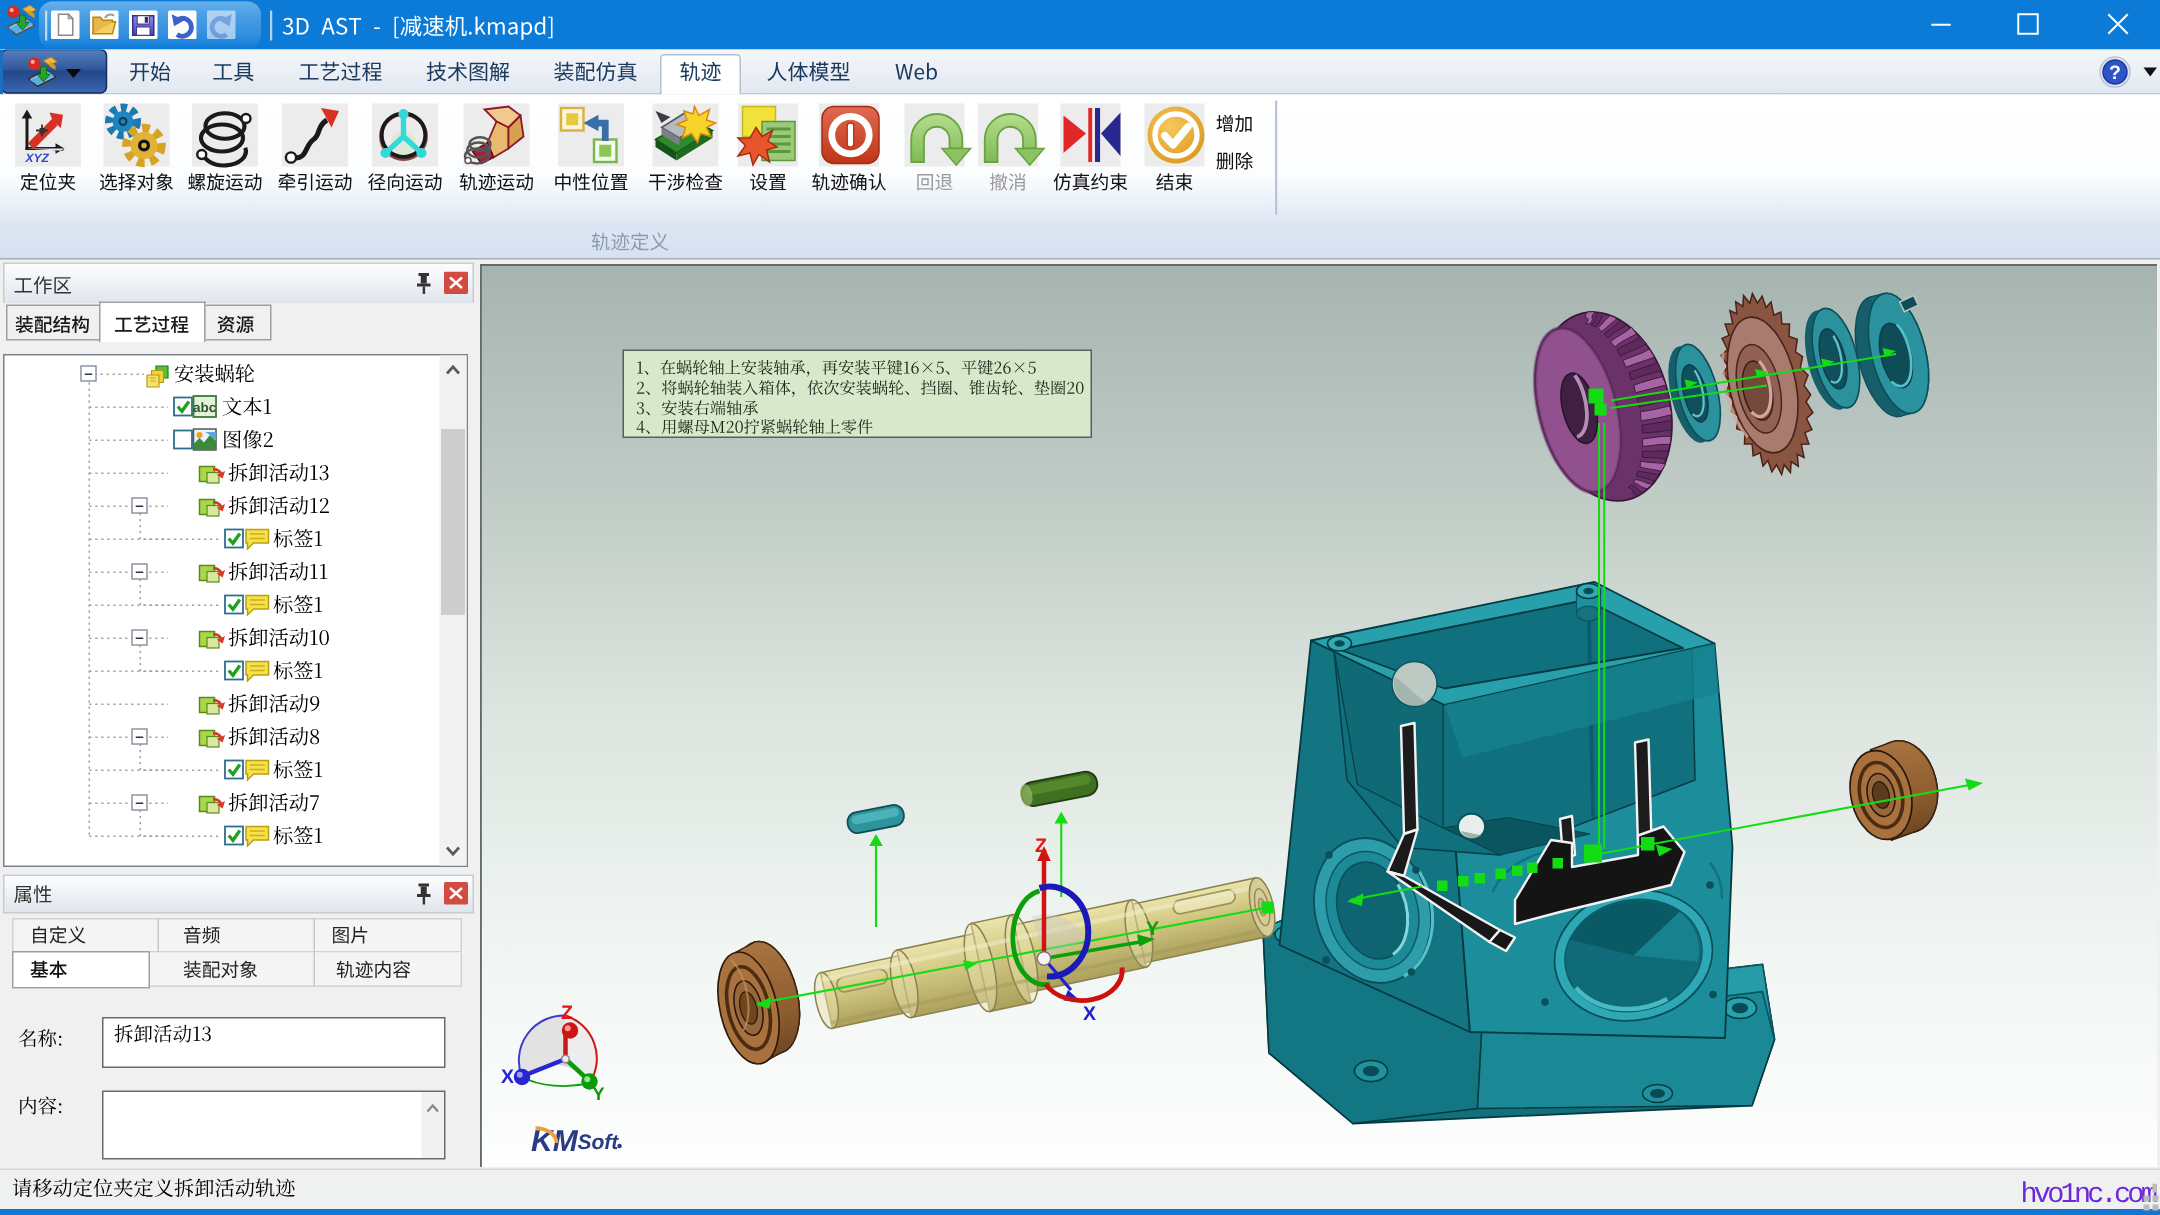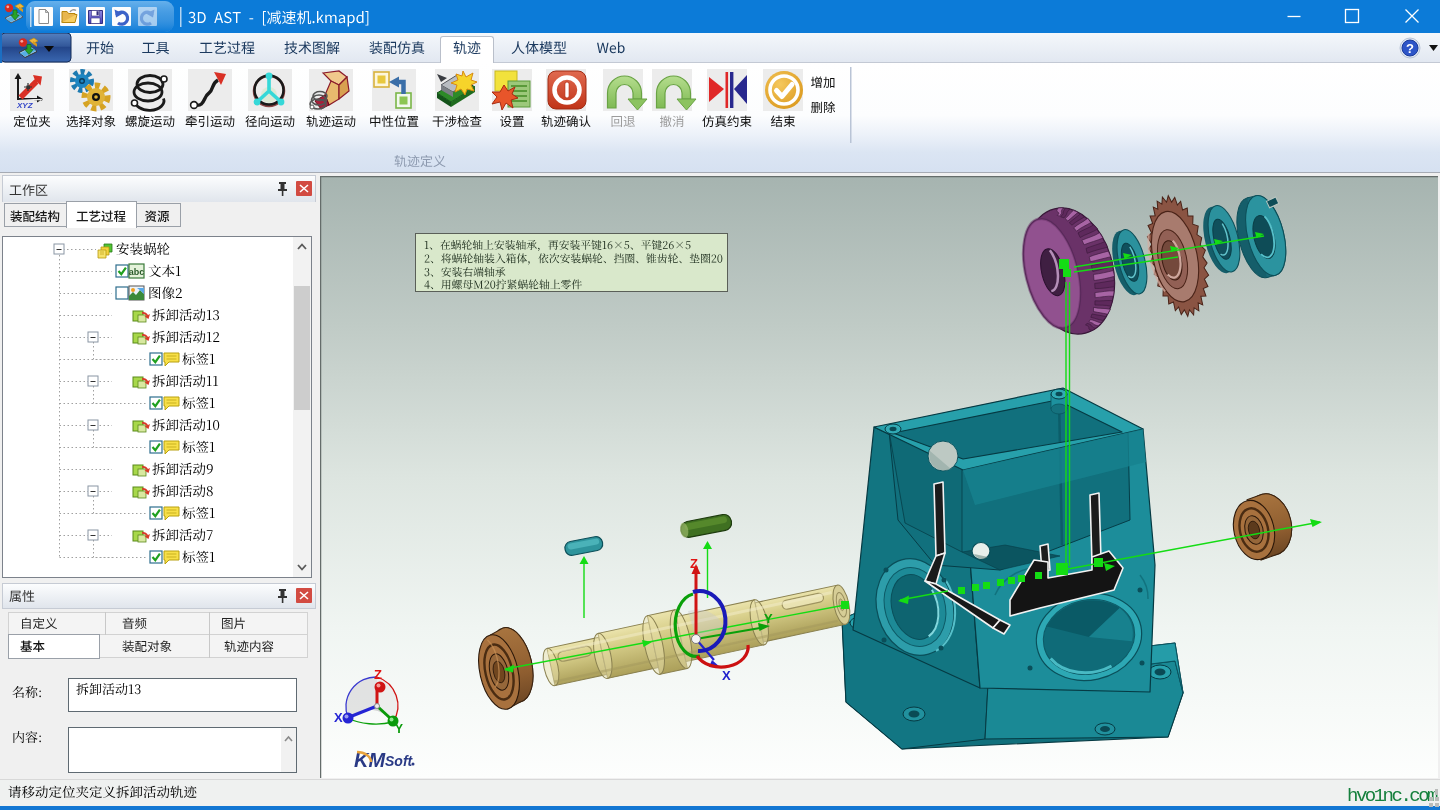--- a/index.html
+++ b/index.html
@@ -725,21 +725,21 @@
  <text x="354" y="767" font-size="20" fill="#2a3a85">KM</text>
  <path d="M357 752 a14 10 0 0 1 14 10" fill="none" stroke="#e8a33d" stroke-width="2.5"></path>
  <text x="385" y="766" font-size="14" fill="#2a3a85">Soft</text>
  <circle cx="413" cy="764" r="1.5" fill="#2a3a85"></circle>
 </g>
 
 <rect x="415.5" y="233.5" width="312" height="58" fill="#d9e8cb" stroke="#5a5f58" stroke-width="1"></rect>
 </svg>
 
 <div class="abs" style="left:0;top:779px;width:1440px;height:27px;background:#eff1f0;border-top:1px solid #d8d8d8"></div>
-<div class="abs" style="left:1347px;top:785px;width:93px;height:22px;overflow:hidden;font-family:'Liberation Mono',monospace;font-size:19px;letter-spacing:-2.5px;color:#15803d;z-index:95">hvo1nc.com</div>
+<div class="abs" style="left:1347px;top:785px;width:93px;height:22px;overflow:hidden;font-family:'Liberation Mono',monospace;font-size:19px;letter-spacing:-2.5px;color:#6d28d9;z-index:95">hvo1nc.com</div>
 <svg class="abs" style="left:1420px;top:789px;z-index:95" width="26" height="19" viewBox="0 0 26 19">
  <g fill="#b9bcba">
       <rect x="9" y="8" width="4" height="4"></rect>
       <rect x="15" y="8" width="4" height="4"></rect>
       <rect x="21" y="8" width="4" height="4"></rect>
       <rect x="9" y="14" width="4" height="4"></rect>
       <rect x="15" y="14" width="4" height="4"></rect>
       <rect x="21" y="14" width="4" height="4"></rect>
       <rect x="15" y="0" width="3" height="6"></rect>
     </g>

